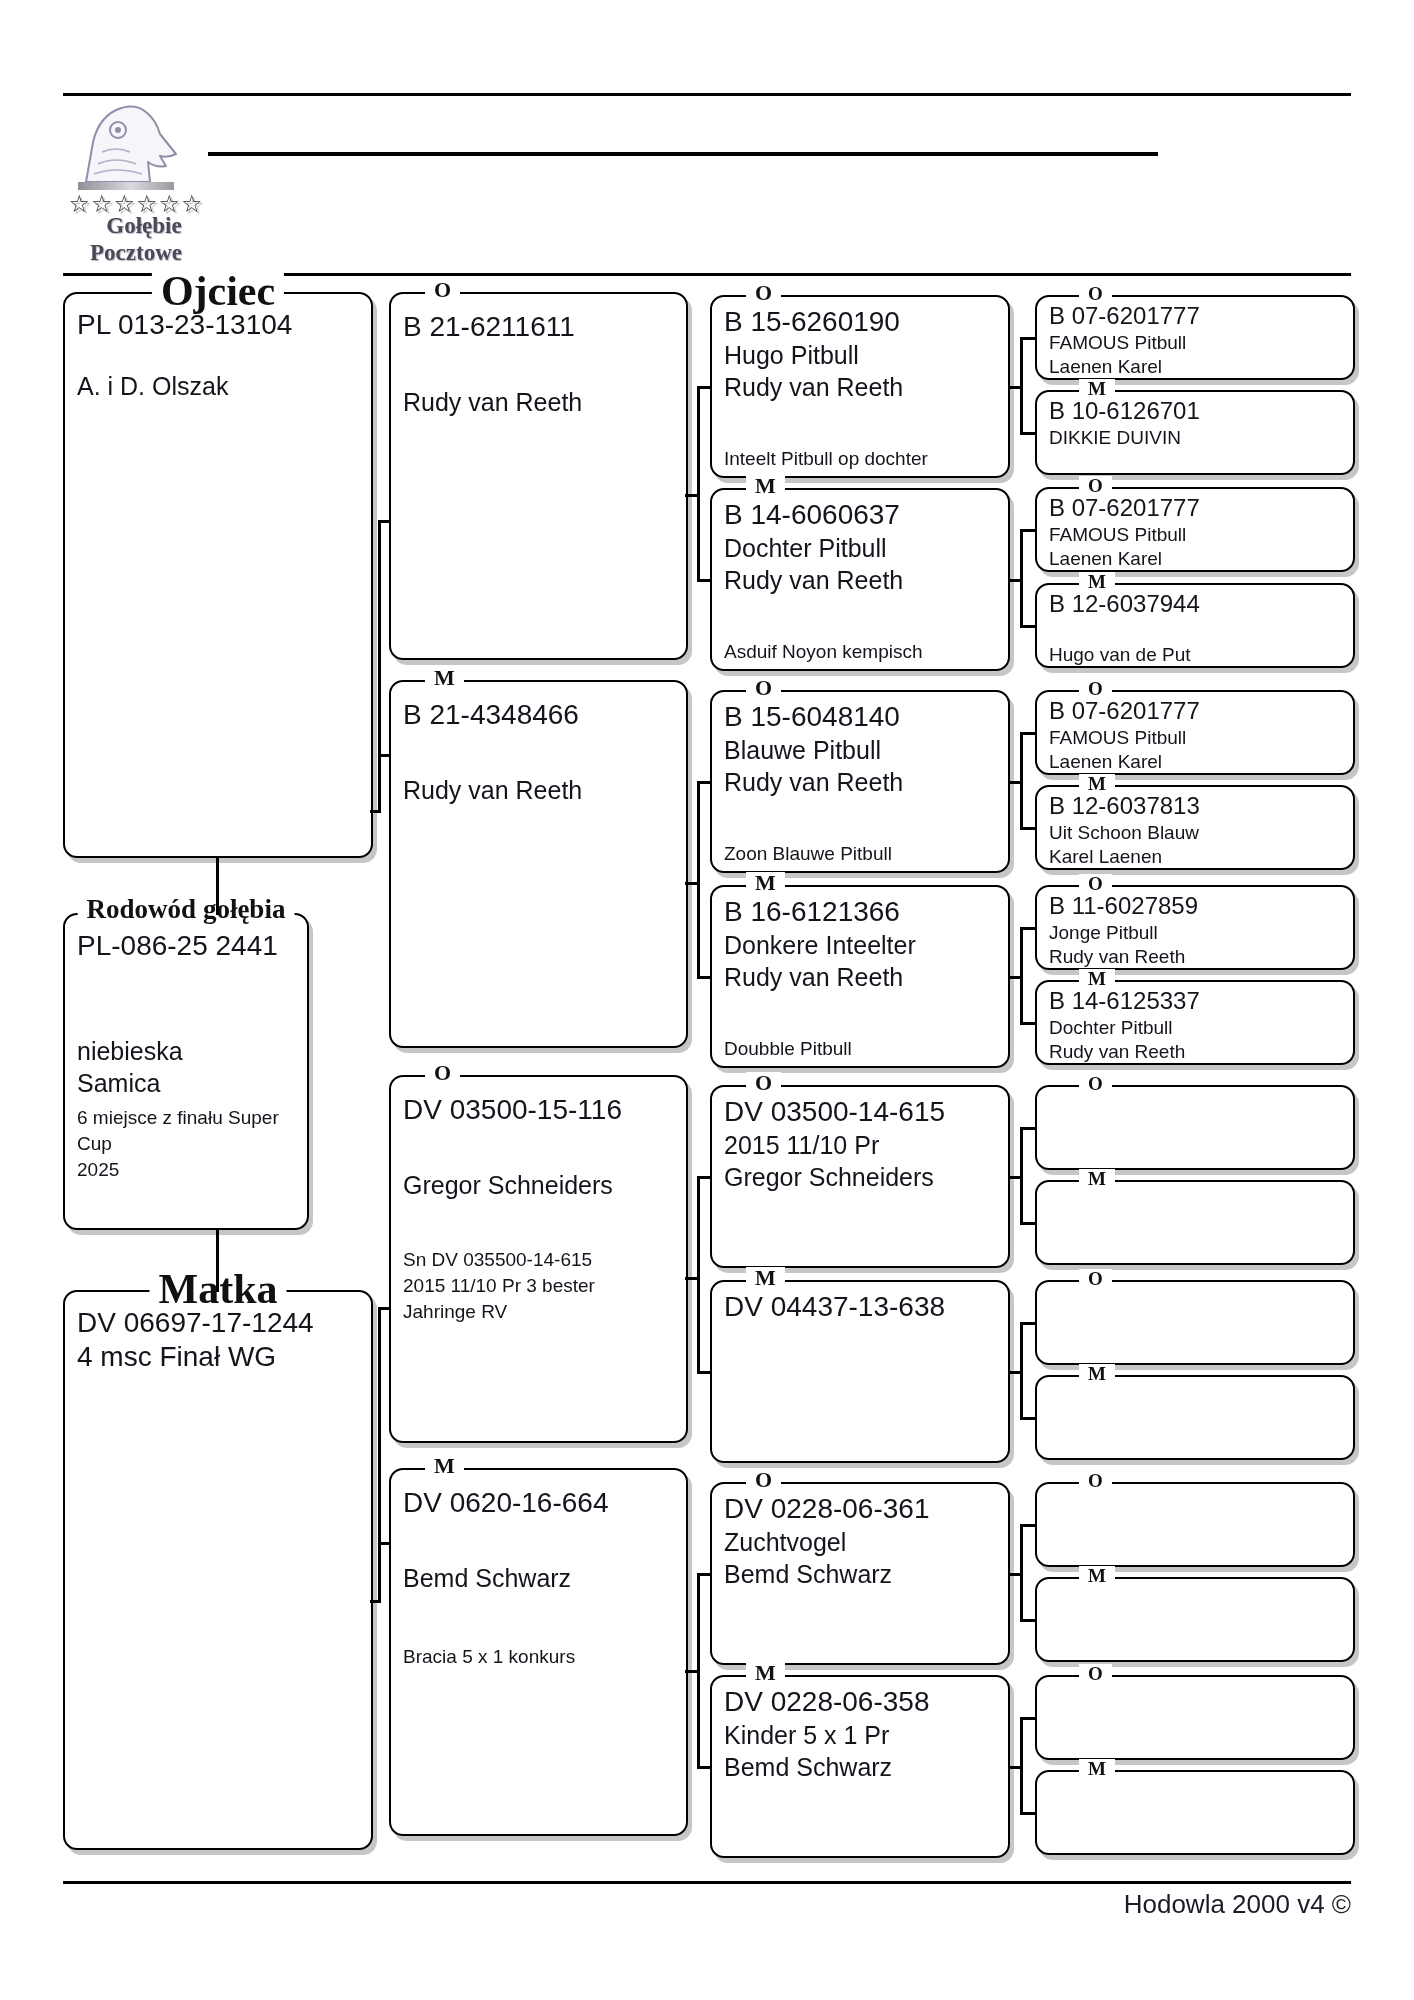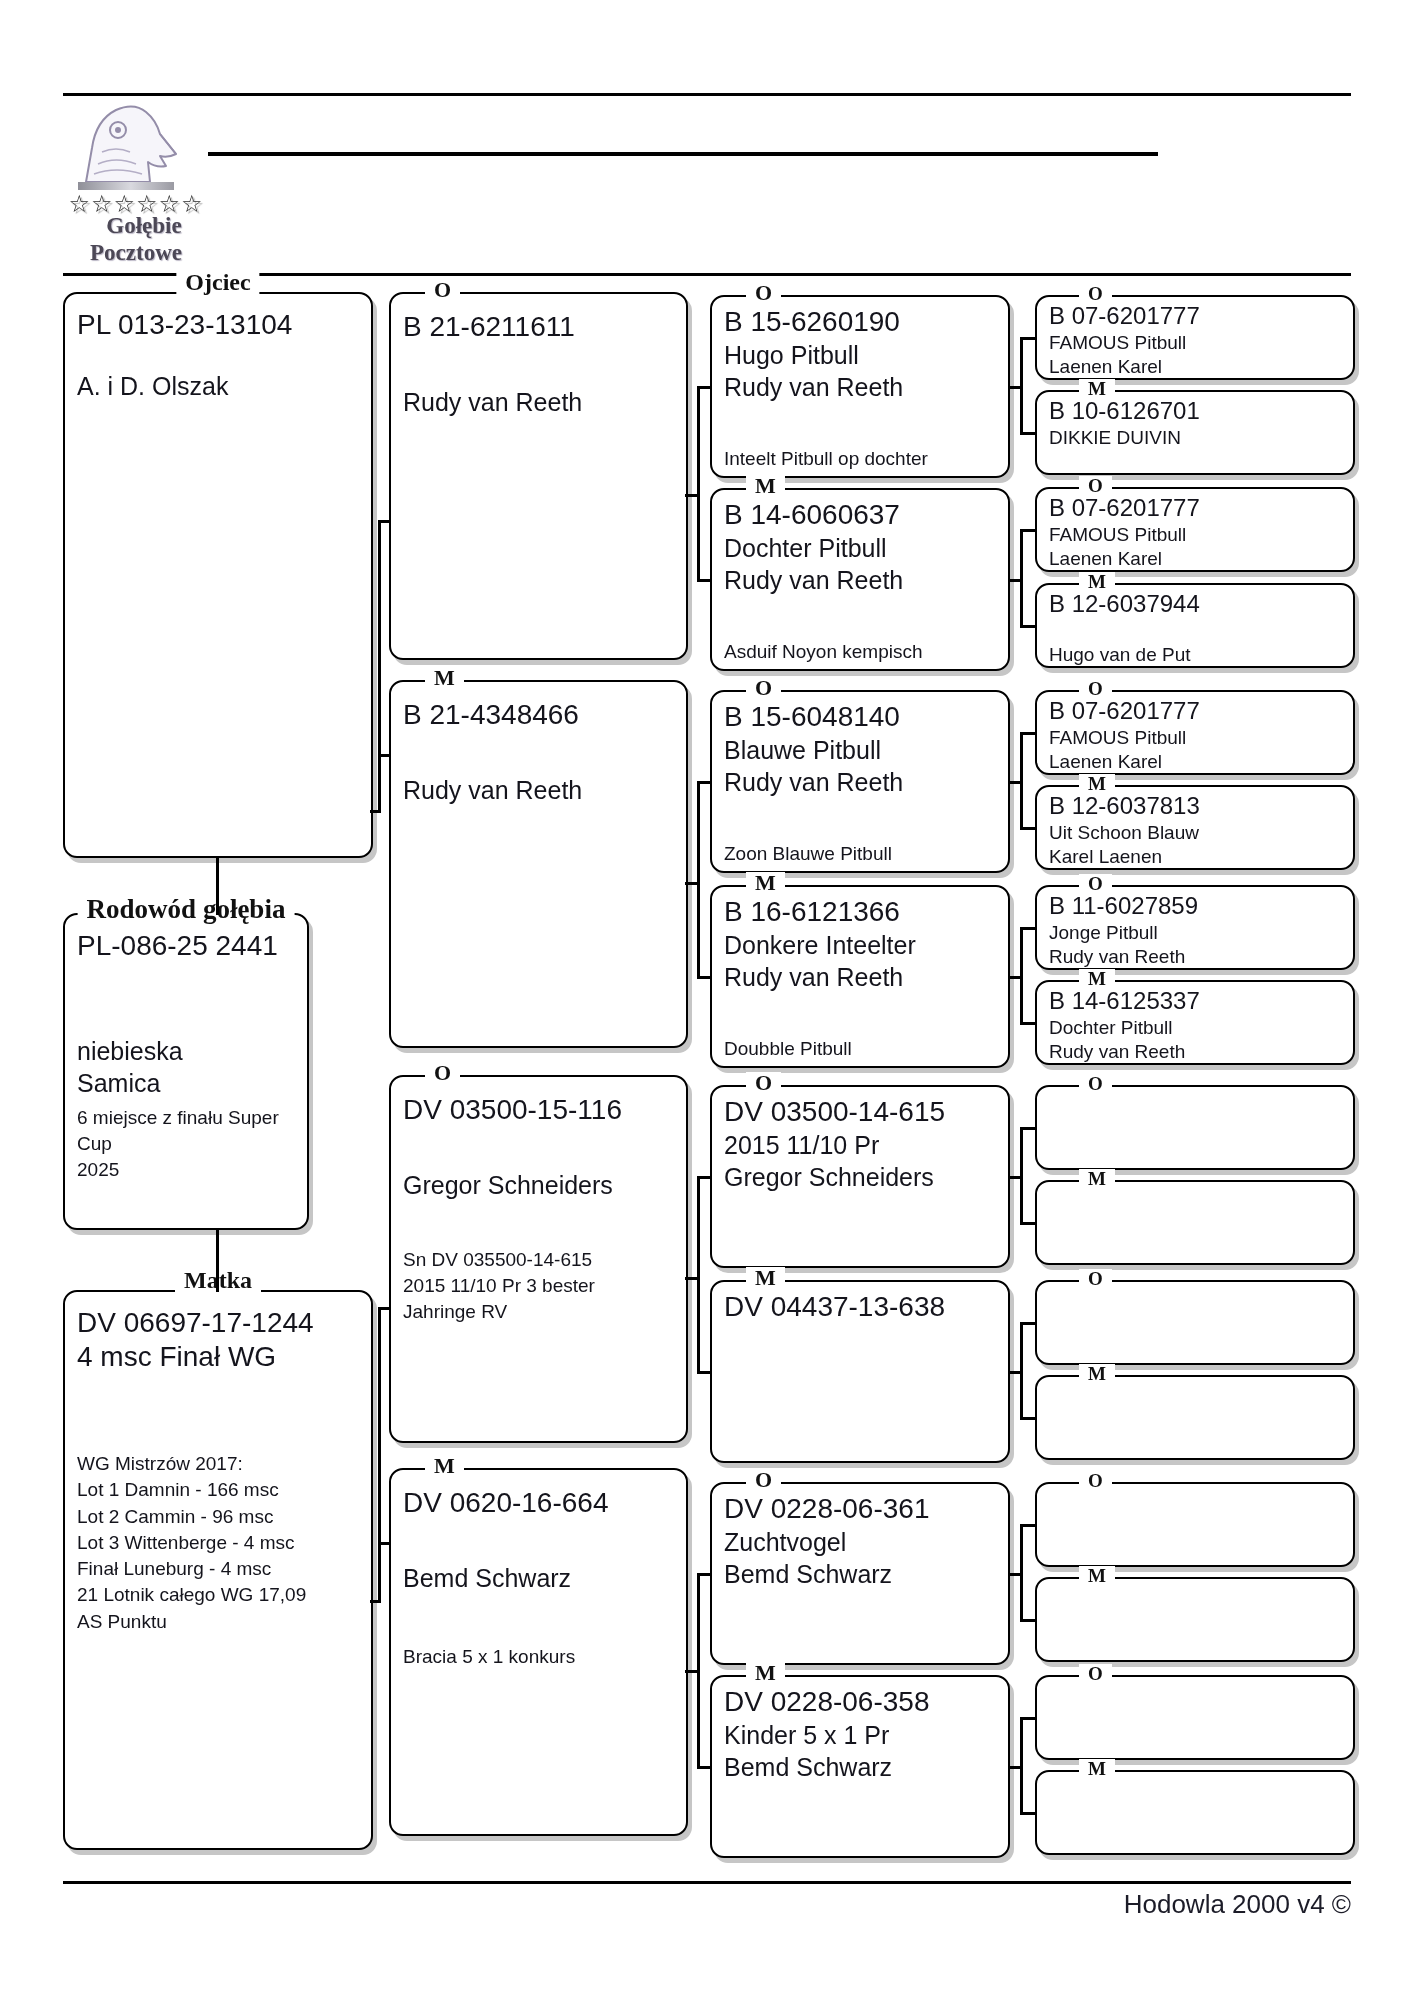--- a/index.html
+++ b/index.html
@@ -3,21 +3,21 @@
 <meta charset="utf-8">
 <style>
   html,body{margin:0;padding:0;background:#fff;}
   .page{position:relative;width:1414px;height:2000px;background:#fff;overflow:hidden;
         font-family:"Liberation Sans",sans-serif;color:#14141c;}
   .hr{position:absolute;background:#000;}
   .box{position:absolute;background:#fff;border:2px solid #000;border-radius:14px;
        box-shadow:4px 5px 0 #c6c6c6;box-sizing:border-box;}
   .cap{position:absolute;background:#fff;padding:0 9px;font-family:"Liberation Serif",serif;
        font-weight:bold;white-space:nowrap;color:#111;}
-  .capC{left:50%;transform:translateX(-50%);font-size:24px;top:-24px;line-height:1;}
+  .capC{left:50%;transform:translateX(-50%);font-size:42px;top:-24px;line-height:1;}
   .capS{left:50%;transform:translateX(-50%);font-size:27px;top:-19px;line-height:1;}
   .cap2{left:34px;font-size:22px;top:-15px;line-height:1;}
   .cap4{left:42px;font-size:19px;top:-13px;line-height:1;}
   .pad1{padding:14px 12px 0 12px;}
   .pad2{padding:16px 12px 0 12px;}
   .pad3{padding:8px 12px 0 12px;}
   .pad4{padding:4px 12px 0 12px;}
   .t-ring{font-size:28px;line-height:1.2;}
   .t-name{font-size:25px;line-height:1.28;}
   .t-small{font-size:19px;line-height:1.38;}
@@ -76,29 +76,20 @@
     <div class="t-name" style="margin-top:72px">niebieska</div>
     <div class="t-name">Samica</div>
     <div class="t-small" style="margin-top:6px">6 miejsce z finału Super Cup</div>
     <div class="t-small">2025</div>
   </div>
 
   <div class="box pad1" style="left:63px;top:1290px;width:310px;height:560px">
     <span class="cap capC">Matka</span>
     <div class="t-ring">DV 06697-17-1244</div>
     <div class="t-ring">4 msc Finał WG</div>
-    <div style="margin-top:78px">
-      <div class="t-small">WG Mistrzów 2017:</div>
-      <div class="t-small">Lot 1 Damnin - 166 msc</div>
-      <div class="t-small">Lot 2 Cammin - 96 msc</div>
-      <div class="t-small">Lot 3 Wittenberge - 4 msc</div>
-      <div class="t-small">Finał Luneburg - 4 msc</div>
-      <div class="t-small">21 Lotnik całego WG 17,09</div>
-      <div class="t-small">AS Punktu</div>
-    </div>
   </div>
 
   <div class="box pad2" style="left:389px;top:292px;width:299px;height:368px">
     <span class="cap cap2">O</span>
     <div class="t-ring">B 21-6211611</div>
     <div class="t-name" style="margin-top:42px">Rudy van Reeth</div>
   </div>
   <div class="box pad2" style="left:389px;top:680px;width:299px;height:368px">
     <span class="cap cap2">M</span>
     <div class="t-ring">B 21-4348466</div>

